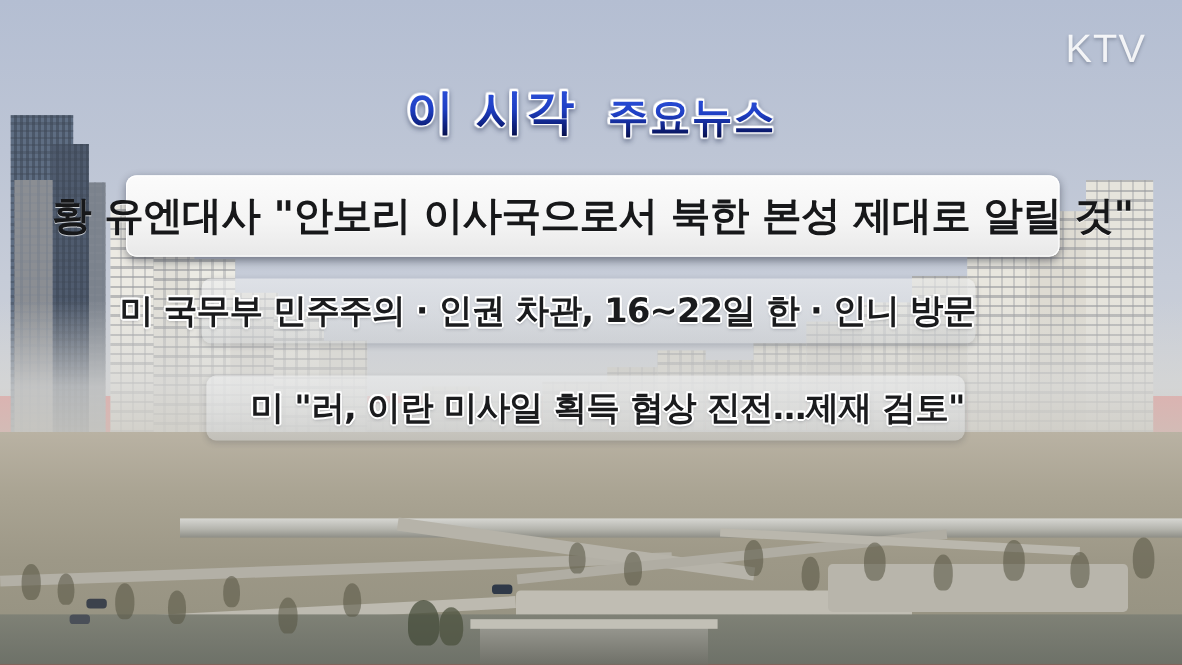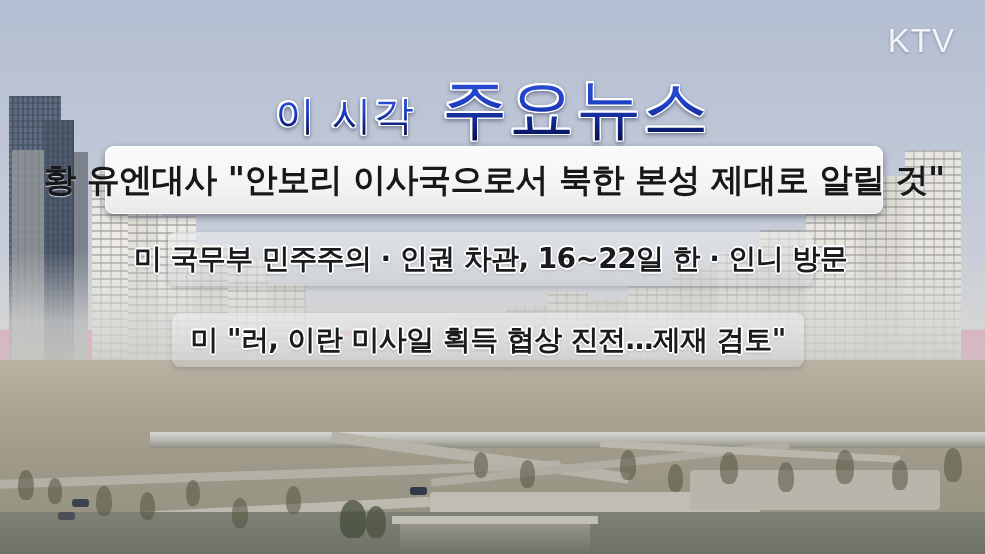--- a/index.html
+++ b/index.html
@@ -6,21 +6,21 @@
     margin: 0;
     padding: 0;
     background: #000;
   }
   #screen {
     position: relative;
     width: 985px;
     height: 554px;
     overflow: hidden;
     font-family: "Liberation Sans", "DejaVu Sans", sans-serif;
-    background: #ec4899;
+    background: #ef4444;
   }
 
   
   .photo {
     position: absolute;
     inset: 0;
     overflow: hidden;
   }
   
   .sky {
@@ -113,33 +113,33 @@
   .title-row {
     position: absolute;
     left: 0; top: 74px;
     width: 985px;
     text-align: center;
     white-space: nowrap;
     line-height: 1;
   }
   .title-part {
     display: inline-block;
-    font-weight: normal;
+    font-weight: bold;
     font-family: "DejaVu Sans", "Liberation Sans", sans-serif;
     background: linear-gradient(180deg, #2b4fd8 0%, #1f3fc4 42%, #0d1f7a 78%, #060f4a 100%);
     -webkit-background-clip: text;
     background-clip: text;
     color: transparent;
     -webkit-text-stroke: 0px transparent;
     filter: drop-shadow(1.6px 0 0 #ffffff) drop-shadow(-1.6px 0 0 #ffffff)
             drop-shadow(0 1.6px 0 #ffffff) drop-shadow(0 -1.6px 0 #ffffff)
             drop-shadow(0 2px 2px rgba(25,35,70,0.45));
   }
   .title-small { font-size: 40px; letter-spacing: 2px; }
-  .title-big   { font-size: 66px; letter-spacing: 1px; margin-left: 26px; position: relative; top: 2px; }
+  .title-big   { font-size: 34px; letter-spacing: 1px; margin-left: 26px; position: relative; top: 2px; }
 
   
   .hl-main {
     position: absolute;
     left: 105px; top: 146px;
     width: 778px; height: 68px;
     background: linear-gradient(180deg, #fbfbfb 0%, #f4f4f4 58%, #e8e8e8 100%);
     border-radius: 9px;
     box-shadow: 0 3px 7px rgba(20,25,40,0.45), inset 0 0 0 1px rgba(255,255,255,0.9);
     display: flex;
@@ -156,21 +156,21 @@
     text-shadow: 0 1px 0 rgba(255,255,255,0.7);
   }
 
   .hl-sub {
     position: absolute;
     height: 54px;
     border-radius: 8px;
     background: linear-gradient(180deg, rgba(238,239,240,0.60) 0%, rgba(226,228,230,0.52) 55%, rgba(206,209,212,0.46) 100%);
     display: flex;
     align-items: center;
-    justify-content: center;
+    justify-content: flex-end;
     box-shadow: 0 2px 5px rgba(30,35,50,0.18);
   }
   .hl-sub-text {
     font-family: "DejaVu Sans", "Liberation Sans", sans-serif;
     font-size: 28px;
     font-weight: bold;
     color: #1a1b1d;
     letter-spacing: -0.6px;
     white-space: nowrap;
     text-shadow:

